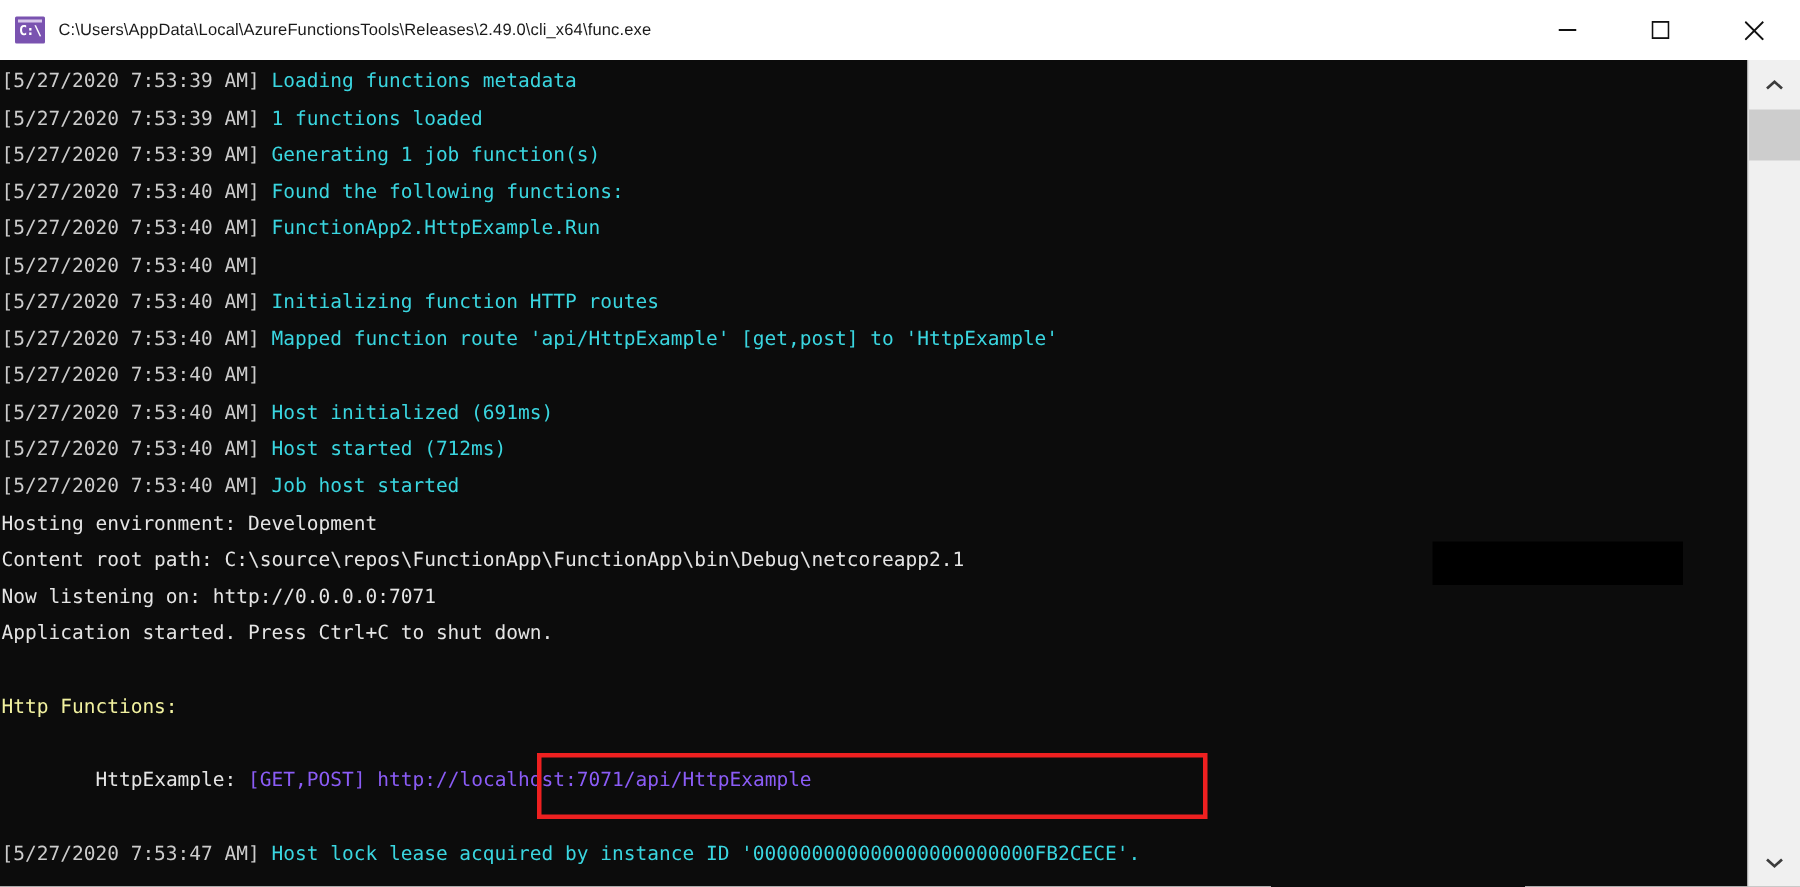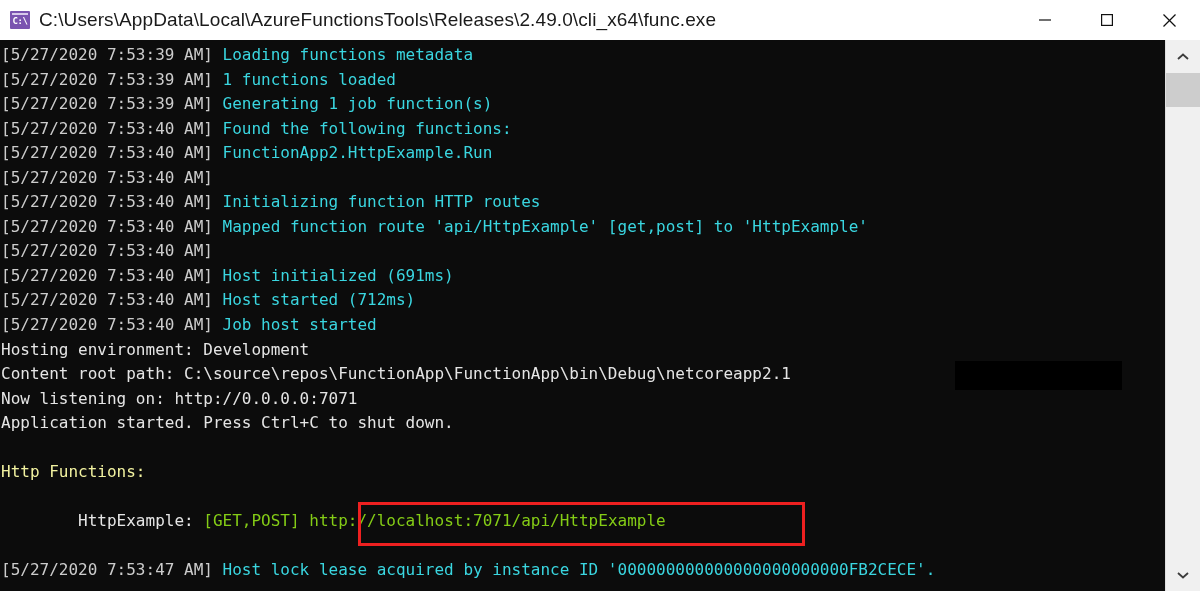--- a/index.html
+++ b/index.html
@@ -63,21 +63,21 @@
     font-family: "DejaVu Sans Mono", monospace;
     font-size: 9px;
     font-weight: bold;
     color: #ffffff;
     line-height: 1;
     margin-top: 3px;
     letter-spacing: -0.5px;
   }
   .titlebar-title {
     font-family: "Liberation Sans", sans-serif;
-    font-size: 19px;
+    font-size: 11px;
     color: #1a1a1a;
     white-space: nowrap;
     letter-spacing: 0.1px;
     flex: 1 1 auto;
     overflow: hidden;
   }
   .win-controls {
     display: flex;
     height: 40px;
     flex: 0 0 auto;
@@ -107,33 +107,33 @@
   }
   .console-text {
     position: absolute;
     left: 0;
     top: 0;
     width: 1165px;
     height: 551px;
     padding: 3px 0 0 1px;
     box-sizing: border-box;
     font-family: "DejaVu Sans Mono", "Liberation Mono", monospace;
-    font-size: 16px;
+    font-size: 13px;
     line-height: 24.55px;
     color: #cccccc;
     white-space: pre;
     overflow: hidden;
     letter-spacing: 0px;
   }
   .line { height: 24.55px; white-space: pre; }
   .ts   { color: #cccccc; }
   .cy   { color: #3ad6e0; }
   .wh   { color: #e5e5e5; }
   .ye   { color: #f2f2a0; text-align: center; }
-  .gr   { color: #84cc16; }
+  .gr   { color: #8b5cf6; }
 
   
   .redaction {
     position: absolute;
     left: 955px;
     top: 321px;
     width: 167px;
     height: 29px;
     background: #000000;
   }

